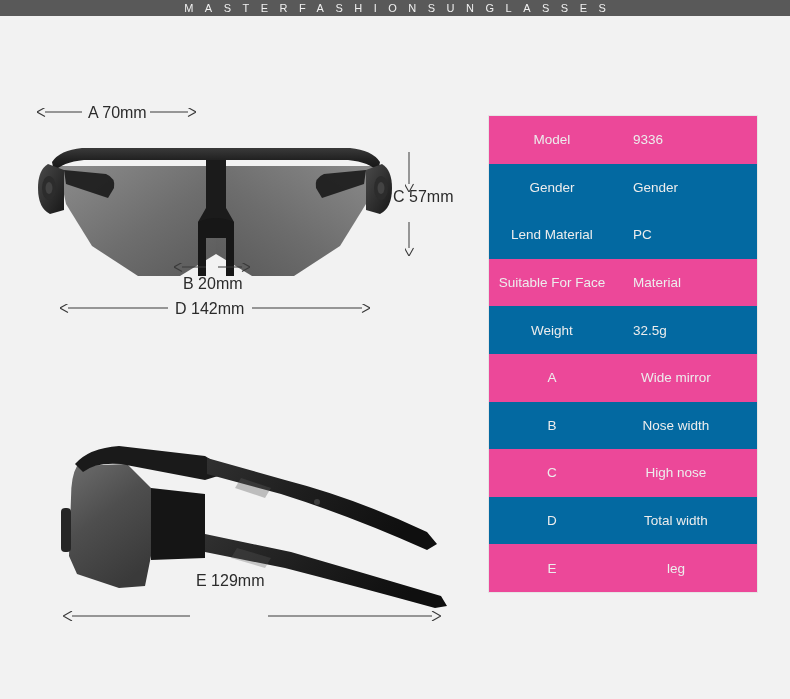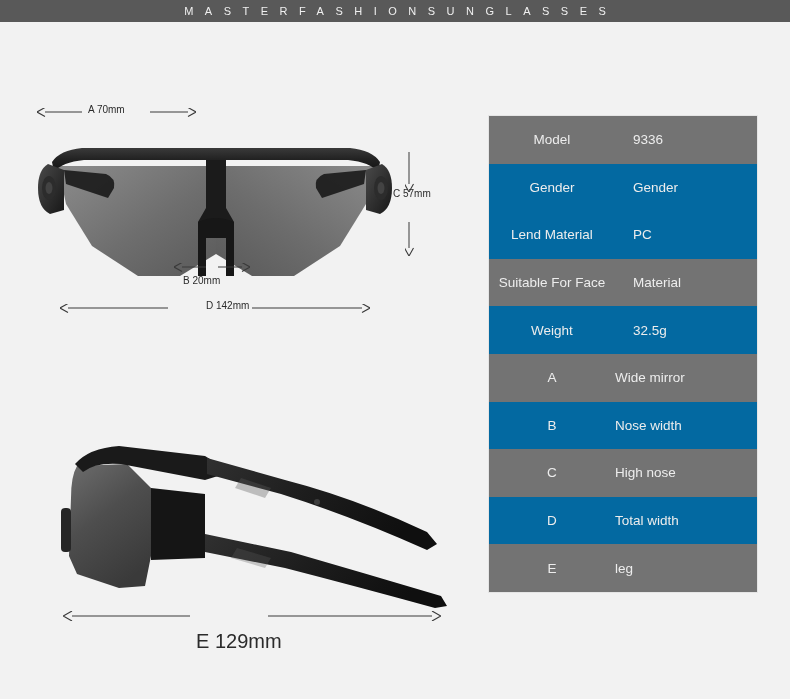--- a/index.html
+++ b/index.html
@@ -6,79 +6,79 @@
   body{
     width:790px;height:699px;
     background:#f2f2f2;
     font-family:"Liberation Sans", sans-serif;
     overflow:hidden;
     position:relative;
   }
 
   
   .banner{
-    position:absolute;left:0;top:0;width:790px;height:22px;
+    position:absolute;left:0;top:0;width:790px;height:16px;
     background:#595959;
     display:flex;align-items:center;justify-content:center;
   }
   .banner-text{
     color:#f0f0f0;
     font-size:11px;
     letter-spacing:11.5px;
     text-indent:11.5px;
     font-weight:400;
     white-space:nowrap;
   }
 
   
   .product-area{position:absolute;left:0;top:26px;width:480px;height:673px;}
 
   .dim-label{
     position:absolute;
-    font-size:10px;
+    font-size:16px;
     color:#2b2b2b;
     white-space:nowrap;
     font-family:"Liberation Sans", sans-serif;
   }
 
   
   .overlay{position:absolute;left:0;top:0;width:480px;height:673px;pointer-events:none;}
 
   
   .front-view{position:absolute;left:30px;top:100px;width:370px;height:160px;}
   .side-view{position:absolute;left:55px;top:410px;width:400px;height:175px;}
 
   
   .spec-table{
     position:absolute;left:489px;top:116px;
     width:268px;
     border-collapse:collapse;
     box-shadow:0 0 0 1px rgba(0,0,0,.05);
   }
   .spec-table tr{height:47.6px;}
-  .spec-table tr.odd{background:#737373;}
+  .spec-table tr.odd{background:#ec4899;}
   .spec-table tr.even{background:#0369a1;}
   .spec-table td{
     color:#ededed;
     font-size:13.5px;
     padding:0;
     vertical-align:middle;
     font-weight:400;
   }
   .spec-table td.k{
     width:47%;
     text-align:center;
   }
   .spec-table td.v{
     width:53%;
     text-align:left;
     padding-left:18px;
   }
   .spec-table tr.dim td.v{
-    text-align:left;
+    text-align:center;
     padding-left:0;
     padding-right:20px;
   }
 </style>
 </head>
 <body>
 
 <div class="banner">
   <span class="banner-text">MASTERFASHIONSUNGLASSES</span>
 </div>
@@ -180,22 +180,22 @@
     <line x1="168" y1="282" x2="68" y2="282" stroke="#3a3a3a" stroke-width="1" marker-end="url(#arrR)"></line>
     <line x1="252" y1="282" x2="362" y2="282" stroke="#3a3a3a" stroke-width="1" marker-end="url(#arrR)"></line>
 
     <line x1="190" y1="590" x2="72" y2="590" stroke="#3a3a3a" stroke-width="1.1" marker-end="url(#arrR)"></line>
     <line x1="268" y1="590" x2="432" y2="590" stroke="#3a3a3a" stroke-width="1.1" marker-end="url(#arrR)"></line>
   </svg>
 
   <div class="dim-label" style="left:88px;top:78px;">A 70mm</div>
   <div class="dim-label" style="left:183px;top:249px;">B 20mm</div>
   <div class="dim-label" style="left:393px;top:162px;">C 57mm</div>
-  <div class="dim-label" style="left:175px;top:274px;margin-left:31px;">D 142mm</div>
-  <div class="dim-label" style="left:196px;top:604px;font-size:20px;">E 129mm</div>
+  <div class="dim-label" style="left:175px;top:274px;">D 142mm</div>
+  <div class="dim-label" style="left:196px;top:546px;font-size:16px;">E 129mm</div>
 </div>
 
 <table class="spec-table">
   <tbody>
       <tr class="odd">
         <td class="k">Model</td>
         <td class="v">9336</td>
       </tr>
       <tr class="even">
         <td class="k">Gender</td>

